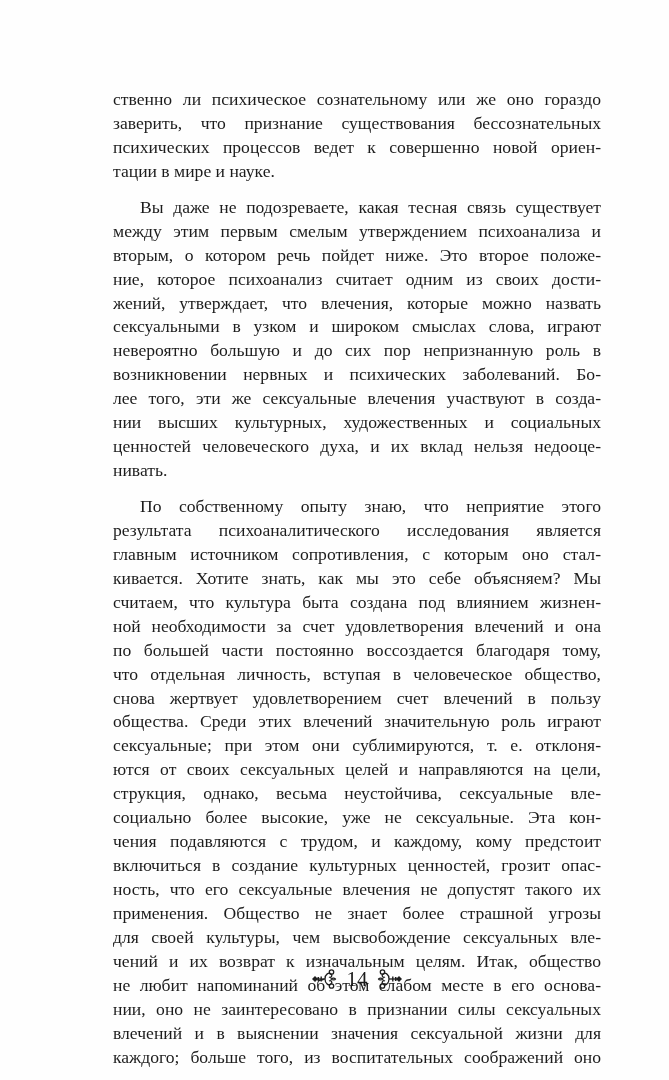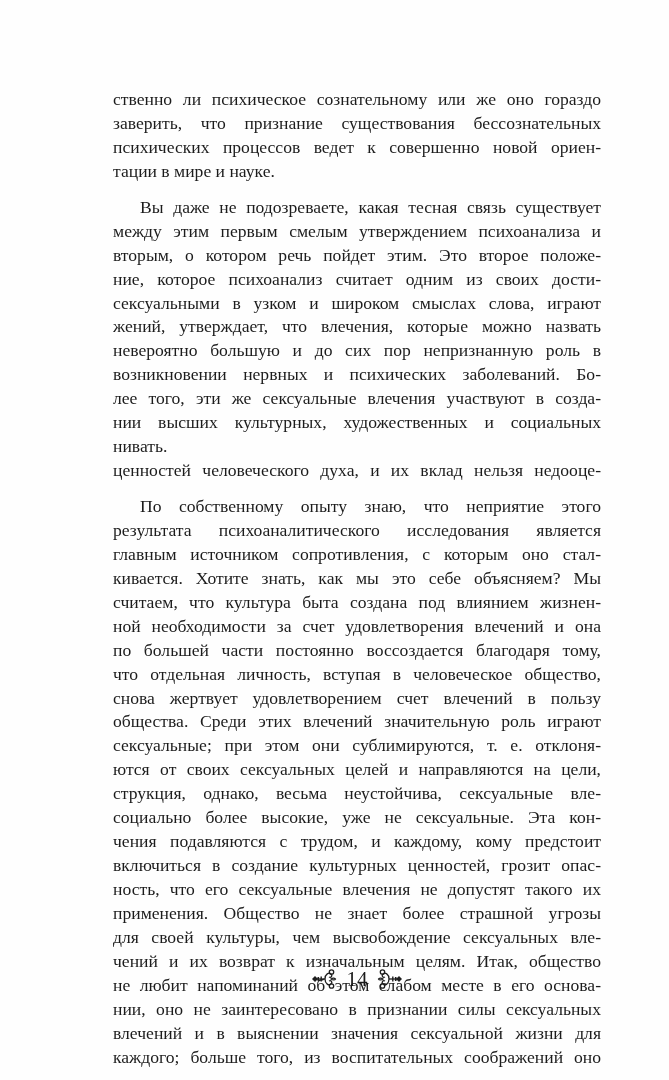--- a/index.html
+++ b/index.html
@@ -81,30 +81,30 @@
   <div class="text-block" id="text-block">
       <div>
         <span class="line">ственно ли психическое сознательному или же оно гораздо</span>
         <span class="line">заверить, что признание существования бессознательных</span>
         <span class="line">психических процессов ведет к совершенно новой ориен-</span>
         <span class="line last">тации в мире и науке.</span>
       </div>
       <div>
         <span class="line indent">Вы даже не подозреваете, какая тесная связь существует</span>
         <span class="line">между этим первым смелым утверждением психоанализа и</span>
-        <span class="line">вторым, о котором речь пойдет этим. Это второе положе-</span>
+        <span class="line">вторым, о котором речь пойдет ниже. Это второе положе-</span>
         <span class="line">ние, которое психоанализ считает одним из своих дости-</span>
+        <span class="line">жений, утверждает, что влечения, которые можно назвать</span>
         <span class="line">сексуальными в узком и широком смыслах слова, играют</span>
-        <span class="line">жений, утверждает, что влечения, которые можно назвать</span>
         <span class="line">невероятно большую и до сих пор непризнанную роль в</span>
         <span class="line">возникновении нервных и психических заболеваний. Бо-</span>
         <span class="line">лее того, эти же сексуальные влечения участвуют в созда-</span>
         <span class="line">нии высших культурных, художественных и социальных</span>
+        <span class="line">ценностей человеческого духа, и их вклад нельзя недооце-</span>
         <span class="line last">нивать.</span>
-        <span class="line">ценностей человеческого духа, и их вклад нельзя недооце-</span>
       </div>
       <div>
         <span class="line indent">По собственному опыту знаю, что неприятие этого</span>
         <span class="line">результата психоаналитического исследования является</span>
         <span class="line">главным источником сопротивления, с которым оно стал-</span>
         <span class="line">кивается. Хотите знать, как мы это себе объясняем? Мы</span>
         <span class="line">считаем, что культура быта создана под влиянием жизнен-</span>
         <span class="line">ной необходимости за счет удовлетворения влечений и она</span>
         <span class="line">по большей части постоянно воссоздается благодаря тому,</span>
         <span class="line">что отдельная личность, вступая в человеческое общество,</span>

